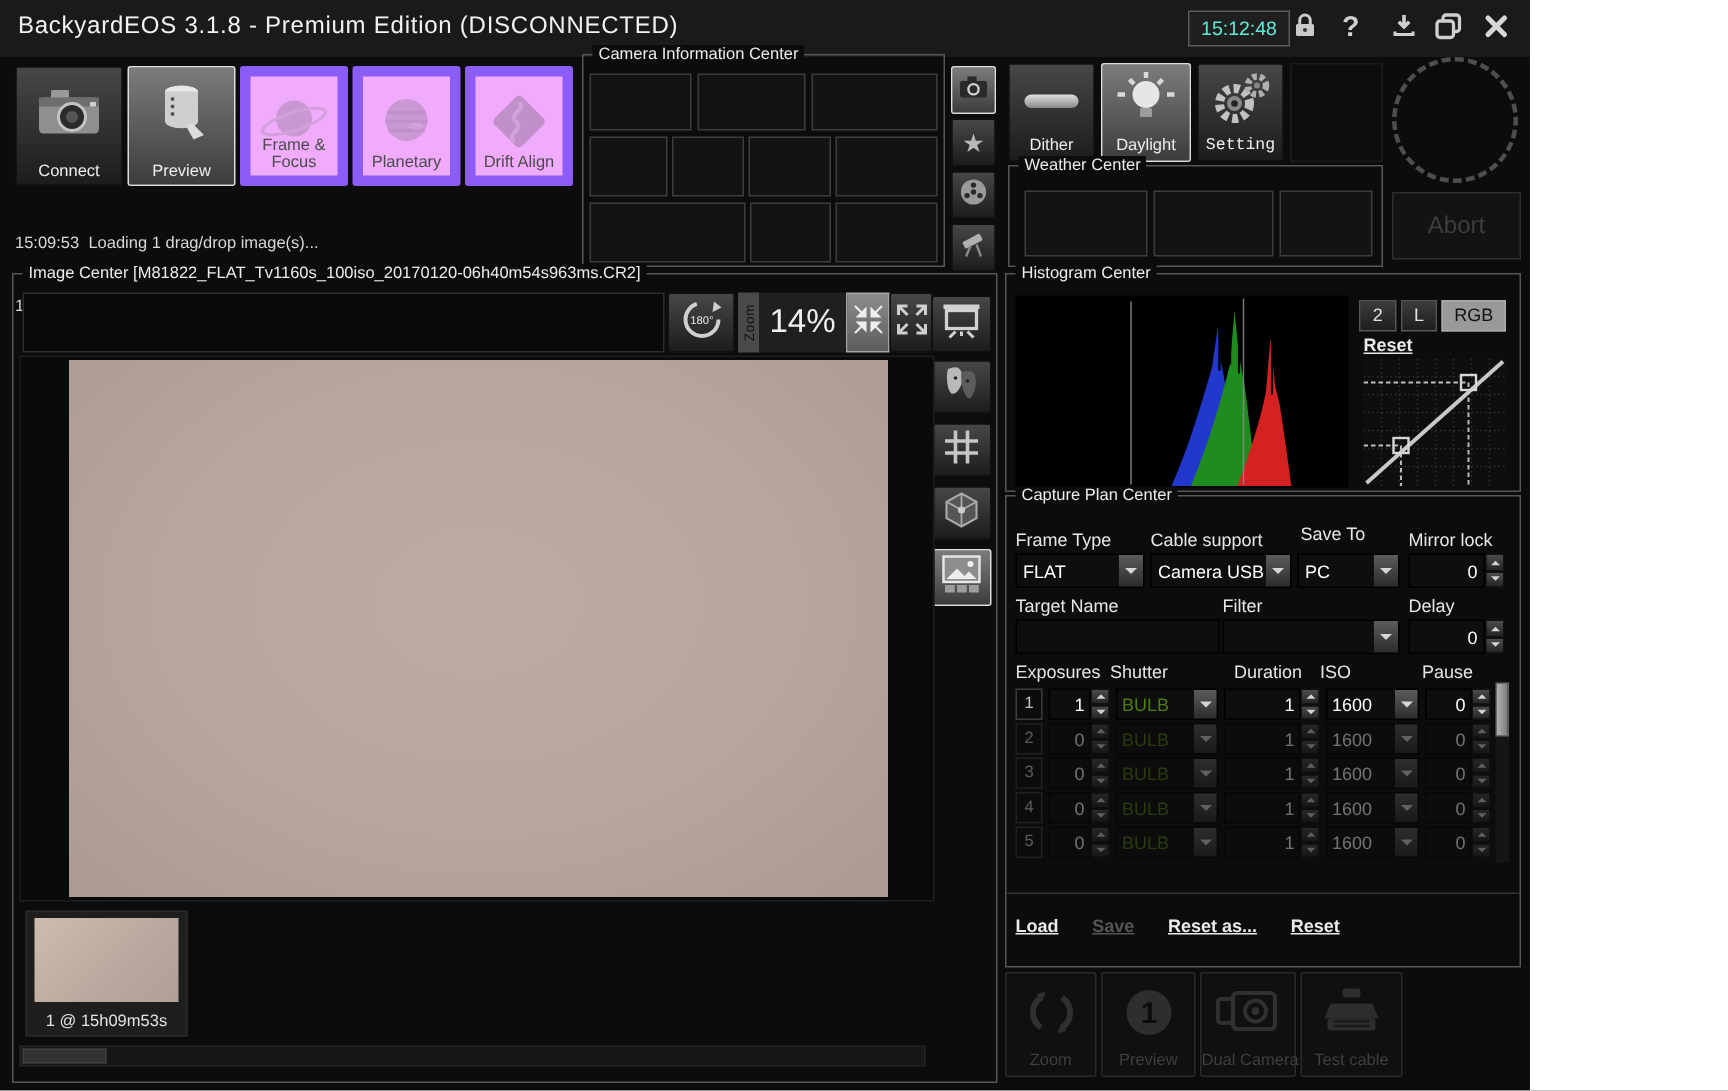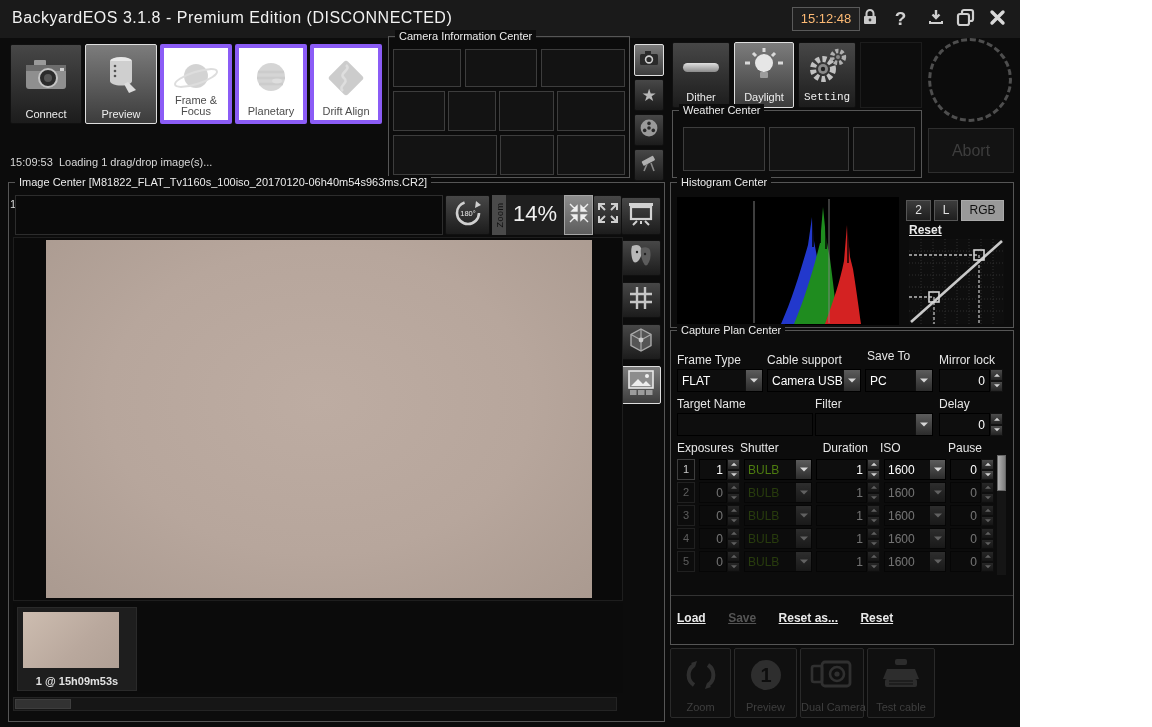--- a/index.html
+++ b/index.html
@@ -2,27 +2,27 @@
 <html><head>
 <meta charset="utf-8">
 <style>
   * { margin:0; padding:0; box-sizing:border-box; }
   html,body { width:1152px; height:727px; background:#ffffff; font-family:"Liberation Sans", sans-serif; overflow:hidden; }
   .app { position:relative; width:1020px; height:727px; background:#0c0c0c; }
 
   
   .titlebar { position:absolute; left:0; top:0; width:1020px; height:38px; background:#1a1a1a; }
   .title { position:absolute; left:12px; top:9px; font-size:16px; color:#f2f2f2; letter-spacing:0.5px; }
-  .clockbox { position:absolute; left:792px; top:7px; width:68px; height:24px; border:1px solid #5a5a5a; color:#fdba74; font-size:13px; text-align:center; line-height:22px; background:#1f1f1f; }
+  .clockbox { position:absolute; left:792px; top:7px; width:68px; height:24px; border:1px solid #5a5a5a; color:#5eead4; font-size:13px; text-align:center; line-height:22px; background:#1f1f1f; }
   .tbtn { position:absolute; top:5px; width:27px; height:27px; background:none; border:none; display:flex; align-items:center; justify-content:center; cursor:pointer; color:#d0d0d0; }
 
   
   .b3 { background:linear-gradient(#474747,#1c1c1c); border:1px solid #101010; border-radius:2px; }
   .b3sel { background:linear-gradient(#7c7c7c,#3c3c3c); border:1px solid #dedede; border-radius:2px; }
-  .bdark { background:#ffffff; border:4px solid #8b5cf6; border-radius:2px; }
+  .bdark { background:#f0abfc; border:7px solid #8b5cf6; border-radius:2px; }
 
   
   .modes { position:absolute; left:10px; top:44px; display:flex; gap:3px; }
   .mode { width:72px; height:80px; position:relative; }
   .mode .mic { position:absolute; left:0; top:2px; width:100%; height:56px; display:flex; align-items:center; justify-content:center; }
   .mode .mlb { position:absolute; left:0; bottom:3px; width:100%; text-align:center; font-size:11px; color:#ededed; line-height:11px; }
   .mode.dis .mlb { color:#4c4c4c; }
   .mode.dis .mic { opacity:.28; }
 
   
@@ -48,21 +48,21 @@
   .infobar { position:absolute; left:6px; top:12px; width:428px; height:40px; background:#0a0a0a; border:1px solid #2d2d2d; }
   .tbb { position:absolute; top:12px; height:40px; display:flex; align-items:center; justify-content:center; }
   .zoomstrip { position:absolute; left:483px; top:12px; width:14px; height:40px; background:#4a4a4a; display:flex; align-items:center; justify-content:center; }
   .zoomstrip span { transform:rotate(-90deg); font-size:9px; color:#111; letter-spacing:.5px; }
   .zoomval { position:absolute; left:497px; top:12px; width:58px; height:40px; background:#1f1f1f; color:#f0f0f0; font-size:22px; text-align:center; line-height:38px; }
   .sideic { position:absolute; left:612px; width:40px; display:flex; align-items:center; justify-content:center; }
   .canvas { position:absolute; left:4px; top:54px; width:610px; height:364px; background:#0a0a0a; border:1px solid #1e1e1e; }
   .flat { position:absolute; left:32px; top:2px; width:546px; height:358px;
           background:radial-gradient(ellipse at 50% 45%, #bdaca2 0%, #b7a69c 55%, #aa9a90 100%); }
   .strip { position:absolute; left:4px; top:420px; width:610px; height:90px; background:#0b0b0b; }
-  .thumbbox { position:absolute; left:8px; top:424px; width:120px; height:84px; background:#1e1e1e; border:1px solid #2a2a2a;font-weight:bold; }
+  .thumbbox { position:absolute; left:8px; top:424px; width:108px; height:84px; background:#1e1e1e; border:1px solid #2a2a2a; }
   .thumbimg { position:absolute; left:5px; top:4px; width:96px; height:56px; background:linear-gradient(135deg,#cdbdb0 0%, #b9a89d 60%, #b0a095 100%); }
   .thumbcap { position:absolute; left:0; bottom:3px; width:100%; text-align:center; font-size:11px; color:#e2e2e2; }
   .hscroll { position:absolute; left:4px; top:514px; width:604px; height:14px; background:#161616; border:1px solid #242424; }
   .hthumb { position:absolute; left:1px; top:1px; width:56px; height:10px; background:#323232; border:1px solid #3e3e3e; }
 
   
   .hplot { position:absolute; left:6px; top:14px; width:222px; height:128px; background:#000; }
   .hbtn { position:absolute; top:17px; height:21px; font-size:12px; text-align:center; line-height:19px; color:#e0e0e0; background:linear-gradient(#3c3c3c,#1e1e1e); border:1px solid #565656; }
   .hbtn.sel { background:#999999; color:#101010; border-color:#aaa; }
   .linklike { text-decoration:underline; color:#eaeaea; font-size:12px; font-weight:bold; cursor:pointer; }

